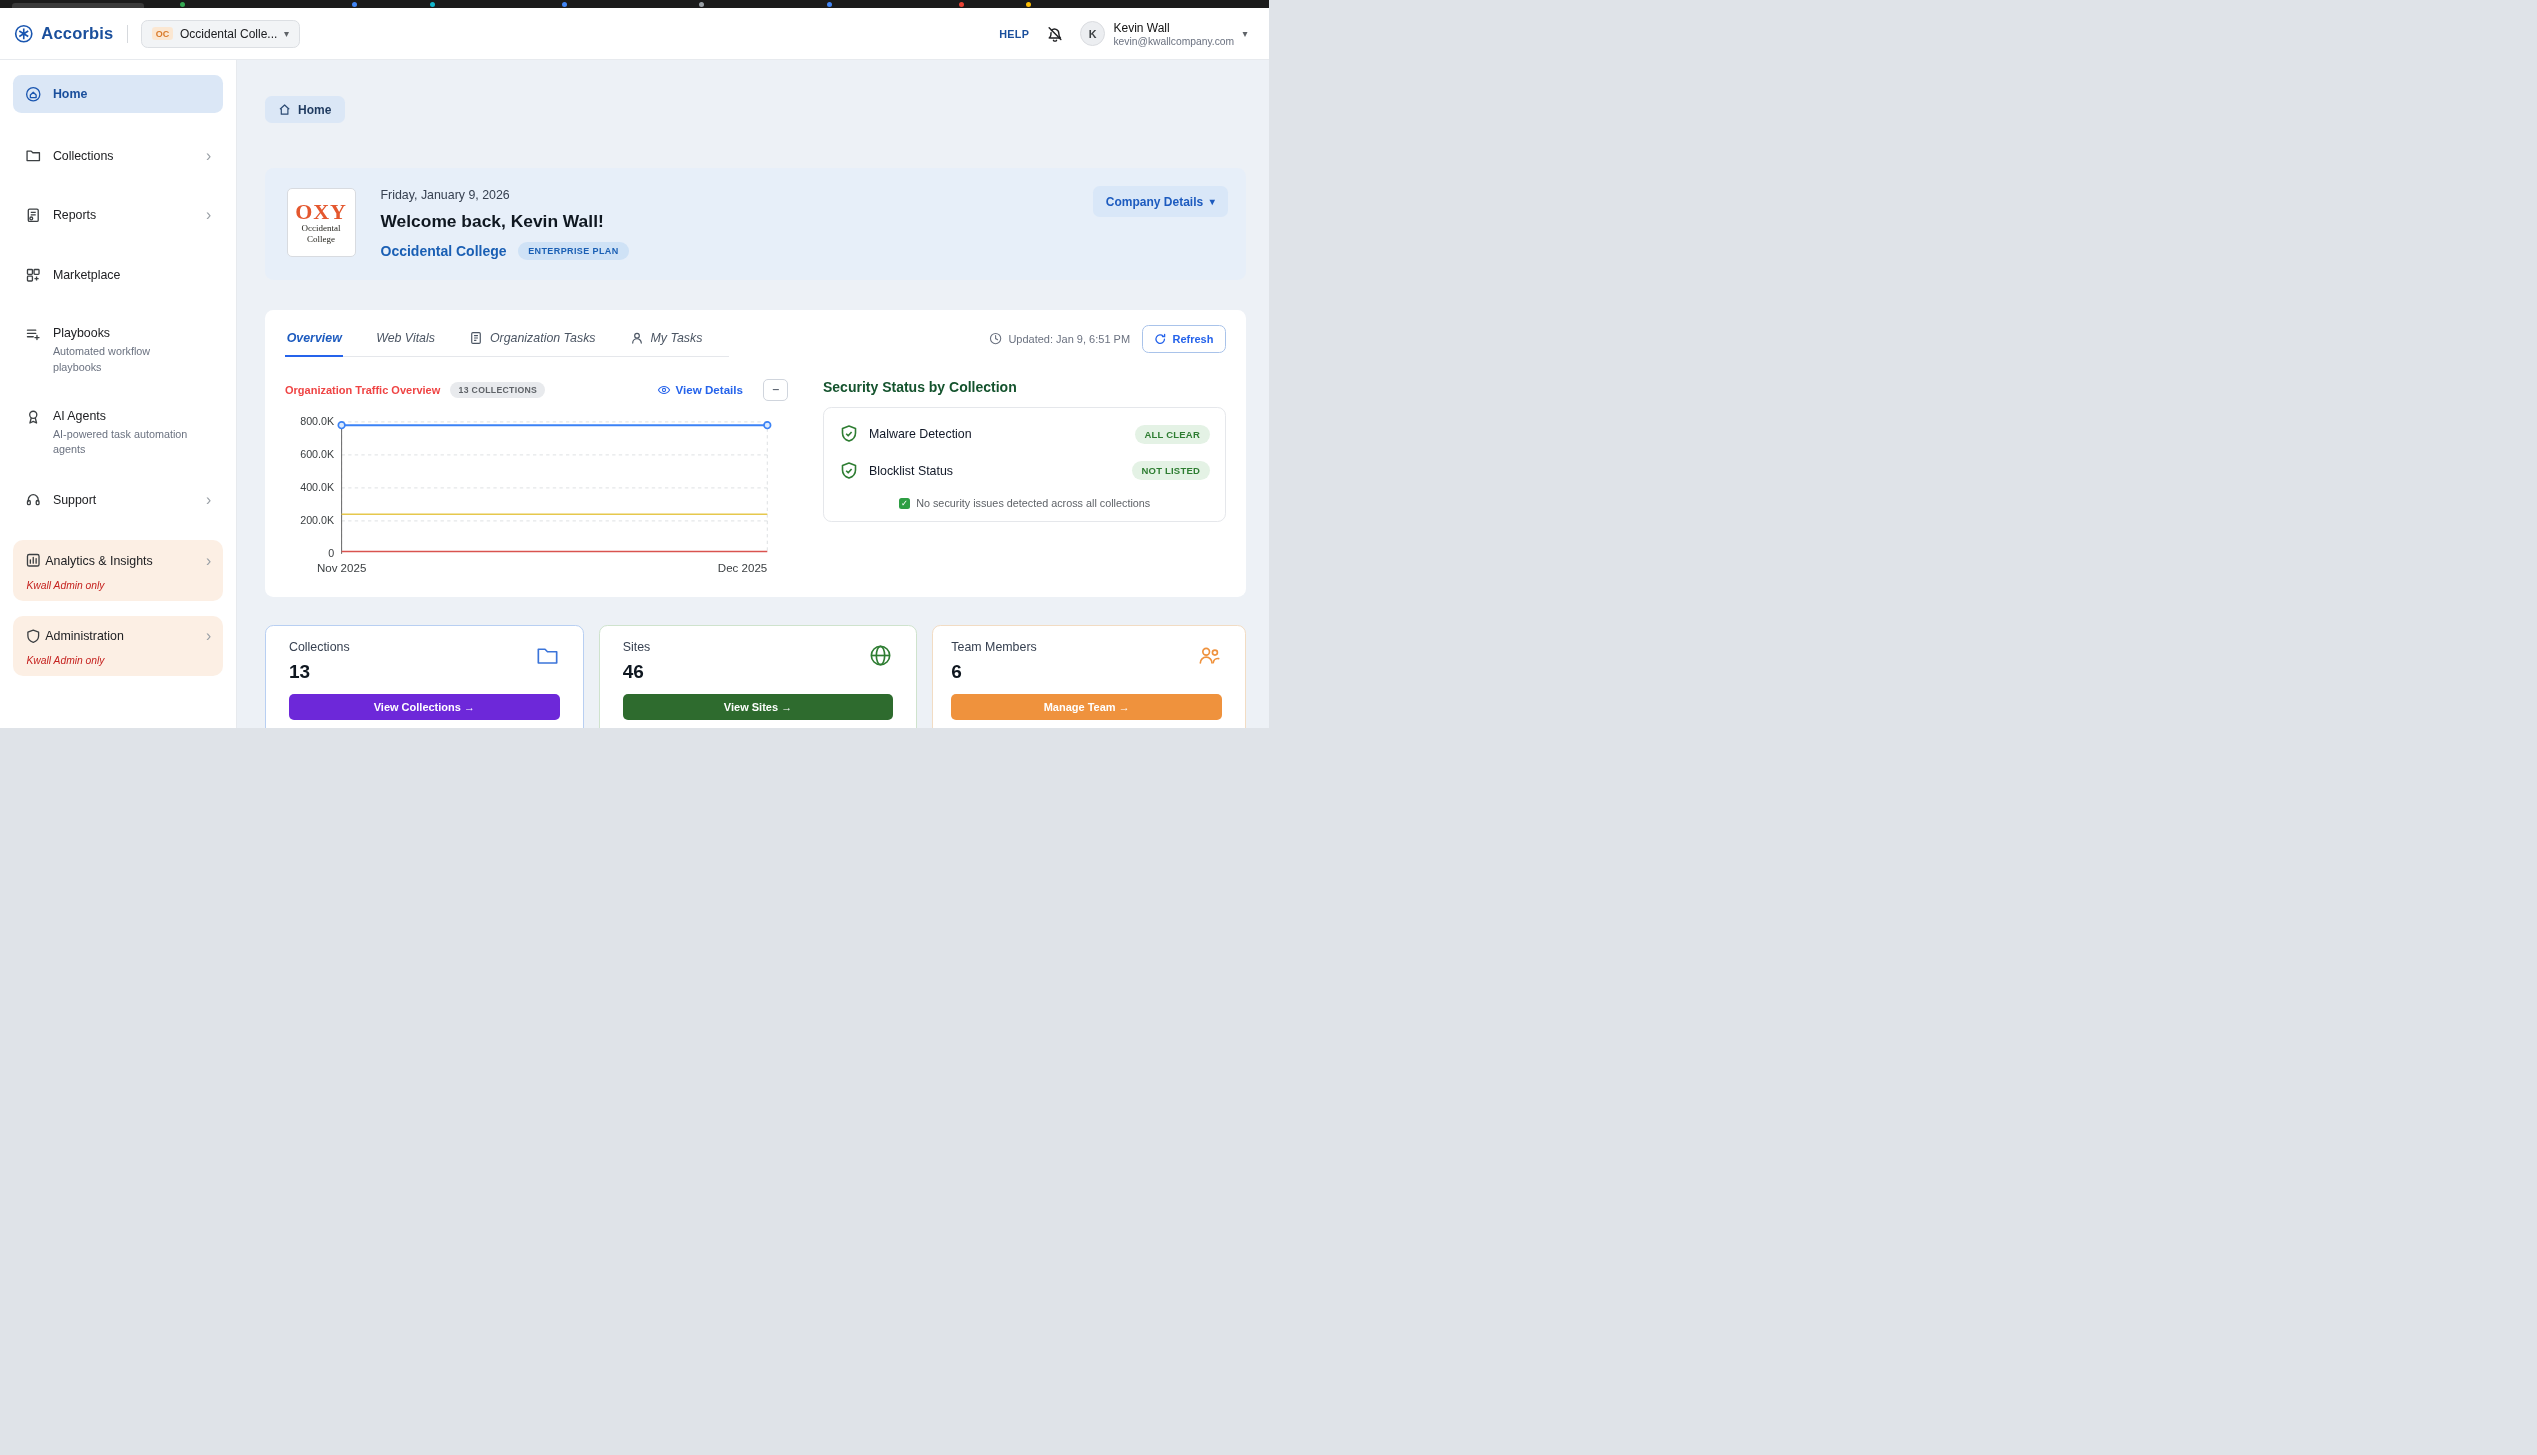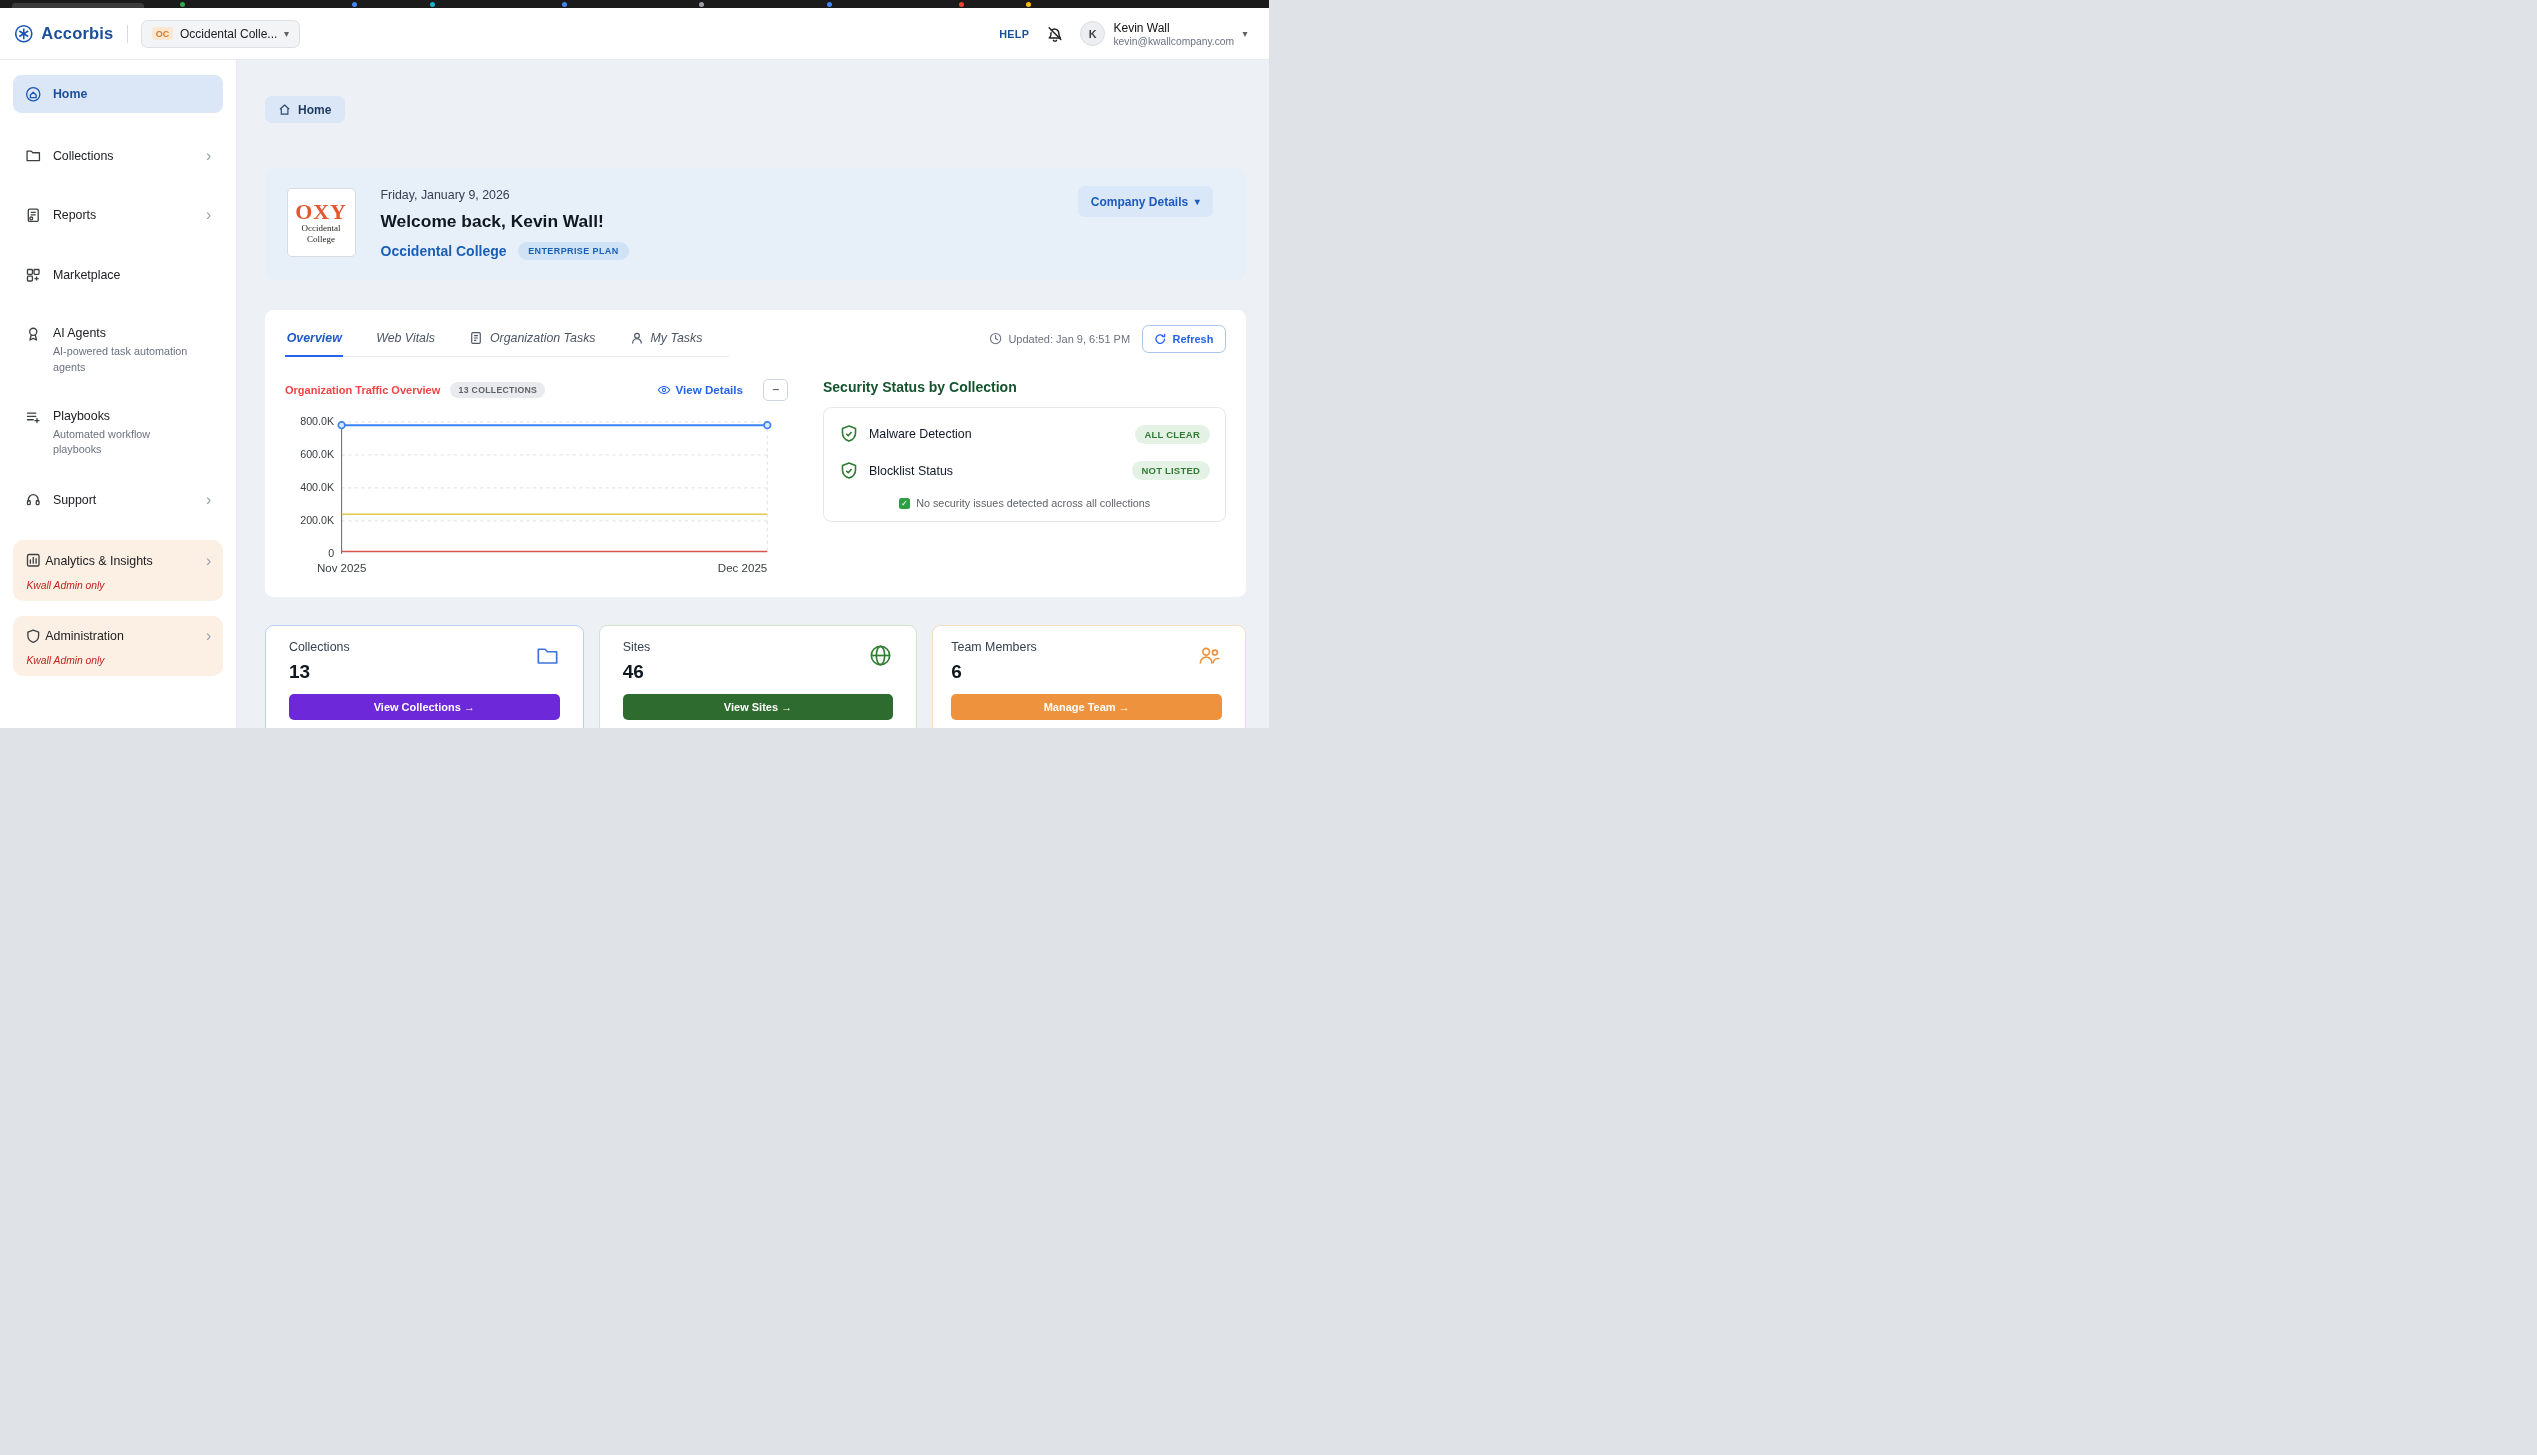--- a/index.html
+++ b/index.html
@@ -59,21 +59,21 @@
   
   .welcome-card { margin-top:45px; background:#e7eff9; border-radius:8.3px; padding:20px 21.5px; display:flex; gap:25px; align-items:flex-start; position:relative; }
   .oxy-box { width:69px; height:69px; background:#fff; border:0.8px solid #d8dbe0; border-radius:5px; display:flex; flex-direction:column; align-items:center; justify-content:center; flex:none; }
   .oxy-abbr { font-family:"Liberation Serif", serif; font-size:22px; font-weight:700; color:#e4572e; letter-spacing:0.8px; line-height:1; }
   .oxy-line { font-family:"Liberation Serif", serif; font-size:9px; color:#26251f; line-height:1.2; }
   .welcome-date { font-size:12.4px; color:#374151; }
   .welcome-greeting { font-size:17.4px; font-weight:700; color:#0f1720; margin-top:8.3px; }
   .welcome-org-row { display:flex; align-items:center; gap:11.6px; margin-top:10px; }
   .welcome-org { font-size:14px; font-weight:700; color:#1a5fb4; cursor:pointer; }
   .plan-badge { background:#cfe2f6; color:#1a5fb4; font-size:9px; font-weight:700; letter-spacing:0.4px; border-radius:10px; padding:4.1px 10px; }
-  .company-btn { position:absolute; right:33px; top:18px; background:#d9e7f8; color:#1d5bbf; font-size:12px; font-weight:600; border:none; border-radius:6.6px; padding:8.3px 13.2px; display:flex; align-items:center; gap:6.6px; cursor:pointer; }
+  .company-btn { position:absolute; right:18px; top:18px; background:#d9e7f8; color:#1d5bbf; font-size:12px; font-weight:600; border:none; border-radius:6.6px; padding:8.3px 13.2px; display:flex; align-items:center; gap:6.6px; cursor:pointer; }
 
   
   .dash-card { margin-top:30px; background:#fff; border-radius:8.3px; padding:15px 20px 20px; }
   .tabs-row { display:flex; align-items:center; }
   .tabs-strip { display:flex; gap:31px; border-bottom:0.8px solid #e5e7eb; padding-right:25px;font-style:italic; }
   .tab { display:flex; align-items:center; gap:6.6px; font-size:12.4px; color:#4b5563; padding:5px 1.7px 10px; cursor:pointer; border-bottom:2.5px solid transparent; margin-bottom:-0.8px; }
   .tab.active { color:#1d5bbf; font-weight:600; border-bottom-color:#2563eb; }
   .tab .s-icon { display:flex; color:inherit; }
   .tabs-right { margin-left:auto; display:flex; align-items:center; gap:11.6px; padding-bottom:5px; }
   .updated-text { display:flex; align-items:center; gap:5.8px; font-size:11px; color:#6b7280; }
@@ -206,41 +206,41 @@
               <rect x="11" y="3" width="6" height="6" rx="1"></rect>
               <rect x="3" y="11" width="6" height="6" rx="1"></rect>
               <path d="M14 11.5v5M11.5 14h5"></path>
             </svg>
         </span>
         <span class="s-label">Marketplace</span>
       </div>
 
       <div class="side-item with-sub">
         <span class="s-icon">
+          <svg width="16.5" height="16.5" viewBox="0 0 20 20" fill="none" stroke="currentColor" stroke-width="1.6" stroke-linecap="round" stroke-linejoin="round">
+              <path d="M3 5h10M3 9h10M3 13h7"></path>
+              <path d="M14.5 11.5v5M12 14h5"></path>
+            </svg>
+        </span>
+        <span>
+          <div class="s-label">Playbooks</div>
+          <div class="side-sub">Automated workflow playbooks</div>
+        </span>
+      </div>
+
+      <div class="side-item with-sub">
+        <span class="s-icon">
           <svg width="16.5" height="16.5" viewBox="0 0 20 20" fill="none" stroke="currentColor" stroke-width="1.6" stroke-linejoin="round">
               <circle cx="10" cy="7" r="4.3"></circle>
               <path d="M7.6 10.6L6 17l4-2 4 2-1.6-6.4"></path>
             </svg>
         </span>
         <span>
           <div class="s-label">AI Agents</div>
           <div class="side-sub">AI-powered task automation agents</div>
-        </span>
-      </div>
-
-      <div class="side-item with-sub">
-        <span class="s-icon">
-          <svg width="16.5" height="16.5" viewBox="0 0 20 20" fill="none" stroke="currentColor" stroke-width="1.6" stroke-linecap="round" stroke-linejoin="round">
-              <path d="M3 5h10M3 9h10M3 13h7"></path>
-              <path d="M14.5 11.5v5M12 14h5"></path>
-            </svg>
-        </span>
-        <span>
-          <div class="s-label">Playbooks</div>
-          <div class="side-sub">Automated workflow playbooks</div>
         </span>
       </div>
 
       <div class="side-item gap-lg">
         <span class="s-icon">
           <svg width="16.5" height="16.5" viewBox="0 0 20 20" fill="none" stroke="currentColor" stroke-width="1.6" stroke-linejoin="round">
               <path d="M4 13v-2.5a6 6 0 0112 0V13"></path>
               <rect x="3" y="11.5" width="3.4" height="5" rx="1.5"></rect>
               <rect x="13.6" y="11.5" width="3.4" height="5" rx="1.5"></rect>
             </svg>

